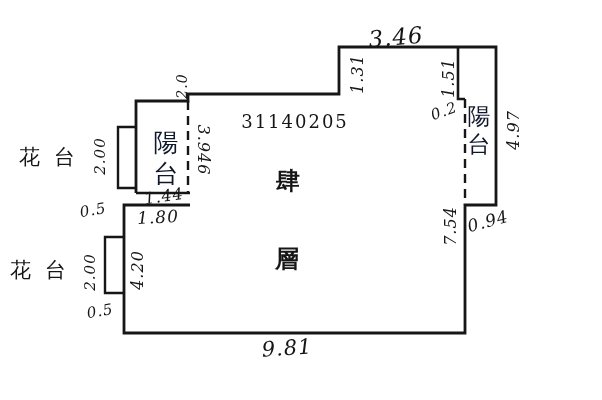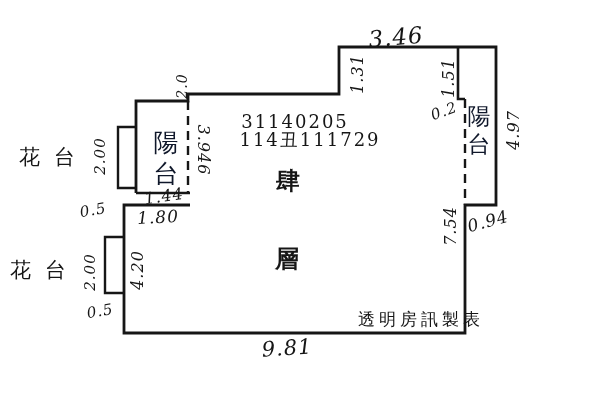--- a/index.html
+++ b/index.html
@@ -42,26 +42,24 @@
 
     <path d="M124,237 L105,237 L105,293 L124,293" fill="none" stroke="#161616" stroke-width="2.4"></path>
 
     <path d="M458,47 L458,99 L465,99" fill="none" stroke="#161616" stroke-width="2.6"></path>
 
     <path d="M188,101 L188,193" fill="none" stroke="#161616" stroke-width="2.4" stroke-dasharray="9 6"></path>
     <path d="M465,99 L465,205" fill="none" stroke="#161616" stroke-width="2.4" stroke-dasharray="9 6"></path>
   </svg>
 
   <div class="lbl typed" style="left:295px;top:121px;font-size:18px;">31140205</div>
-  <div class="lbl typed" style="left:310px;top:140px;font-size:18px;">114丑111729</div>
 
   <div class="lbl" style="left:288px;top:181px;font-size:24px;font-weight:600;">肆</div>
   <div class="lbl" style="left:287px;top:259px;font-size:24px;font-weight:600;">層</div>
 
-  <div class="lbl typed" style="left:421px;top:319px;font-size:17px;letter-spacing:4px;">透明房訊製表</div>
 
   <div class="vtext" style="left:166px;top:158px;font-size:25px;width:28px;">
     <span style="width:1em;margin:0 auto;word-break:break-all;">陽台</span>
   </div>
   <div class="vtext" style="left:479px;top:130px;font-size:23px;width:26px;">
     <span style="width:1em;margin:0 auto;word-break:break-all;">陽台</span>
   </div>
   <div class="lbl cjk-wide" style="left:54px;top:157px;font-size:21px;font-weight:500;">花台</div>
   <div class="lbl cjk-wide" style="left:45px;top:270px;font-size:21px;font-weight:500;">花台</div>
 

